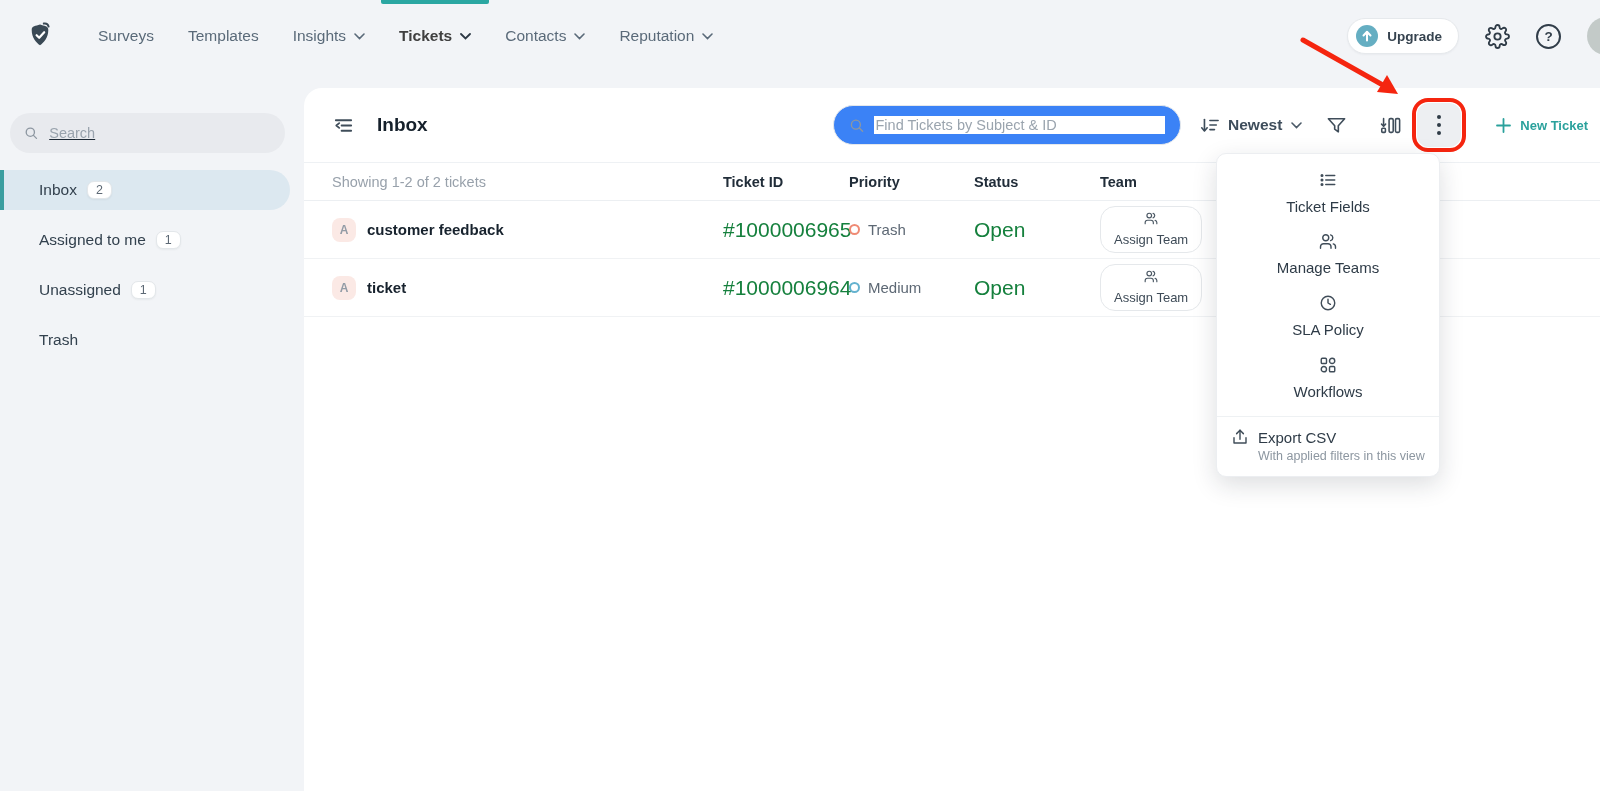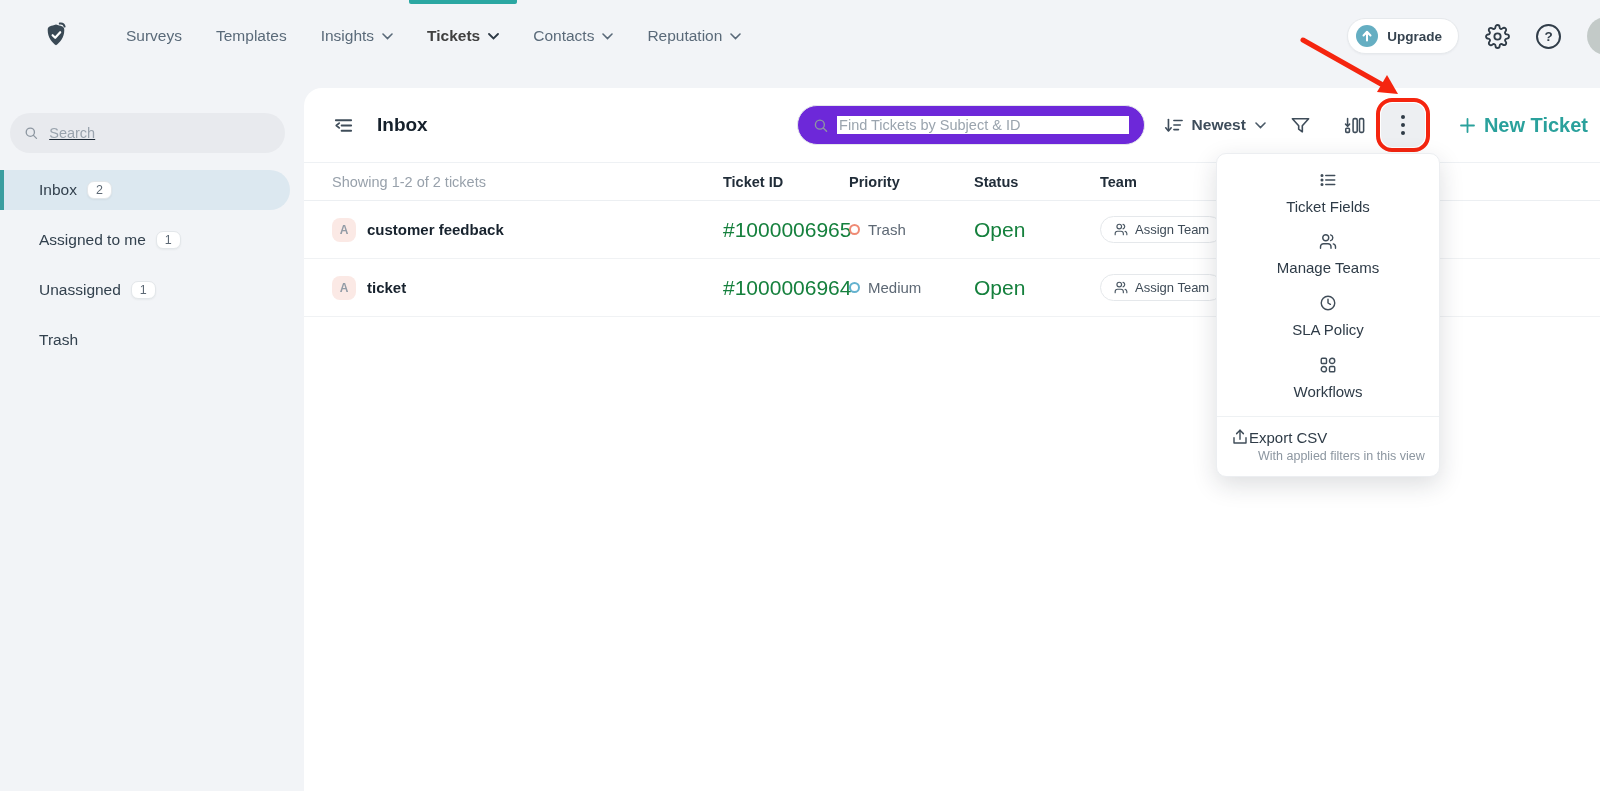--- a/index.html
+++ b/index.html
@@ -1,21 +1,21 @@
 <!DOCTYPE html>
 <html><head>
 <meta charset="utf-8">
 <style>
   html,body{margin:0;padding:0;}
   .screen{position:relative;width:1600px;height:791px;background:#f2f4f7;overflow:hidden;
           font-family:"Liberation Sans",sans-serif;color:#1d2935;}
 
   
   .topnav{position:absolute;top:0;left:0;width:100%;height:72px;display:flex;align-items:stretch;
-          padding-left:40px;box-sizing:border-box;gap:12px;}
+          padding-left:24px;box-sizing:border-box;}
   .logo{display:flex;align-items:center;margin-right:42px;cursor:pointer;}
   .nav-items{display:flex;gap:34px;align-items:stretch;}
   .nav-item{position:relative;display:flex;align-items:center;gap:8px;font-size:15.5px;color:#5a6a79;cursor:pointer;}
   .nav-item.active{color:#404040;font-weight:700;}
   .nav-item.active::before{content:"";position:absolute;top:0;left:-18px;right:-18px;height:4px;
           background:#2ba7a2;border-radius:0 0 2px 2px;}
   .nav-right{margin-left:auto;display:flex;align-items:center;gap:26px;}
   .upgrade-btn{display:flex;align-items:center;gap:9px;background:#fff;border:1px solid #e6e9ec;
           border-radius:19px;padding:6px 16px 6px 8px;font-size:13.5px;font-weight:700;color:#36434f;cursor:pointer;
           box-shadow:0 1px 2px rgba(20,30,40,.04);}
@@ -37,59 +37,59 @@
           cursor:pointer;box-sizing:border-box;}
   .side-item.active{background:#dce8f0;border-left-color:#3a9ea0;}
   .badge{margin-left:10px;background:#fff;border:1px solid #e3e7ea;border-radius:7px;padding:1px 8px;
           font-size:12.5px;color:#5d6975;box-shadow:0 1px 2px rgba(20,30,40,.05);}
   .badge:empty{display:none;}
 
   
   .card{position:absolute;left:304px;top:88px;right:0;bottom:0;background:#fff;border-radius:18px 0 0 0;}
   .card-header{height:75px;display:flex;align-items:center;padding:0 6px 0 28px;border-bottom:1px solid #eef1f4;box-sizing:border-box;}
   .page-title{font-size:19px;font-weight:700;color:#15202b;margin-left:22px;}
-  .find-box{margin-left:auto;width:348px;height:40px;border:1px solid #e5e8eb;border-radius:21px;background:#6d28d9;
+  .find-box{margin-left:auto;width:348px;height:40px;border:1px solid #e5e8eb;border-radius:21px;background:#3b82f6;
           display:flex;align-items:center;gap:9px;padding:12px 15px;box-sizing:border-box;}
   .find-box input{border:none;outline:none;width:100%;font-size:14.5px;color:#333;font-family:inherit;}
   .find-box input::placeholder{color:#9aa4ae;}
   .sort{margin-left:18px;display:flex;align-items:center;gap:9px;color:#3e4d5b;font-weight:700;font-size:15.5px;cursor:pointer;white-space:nowrap;}
   .tool-icon{display:flex;align-items:center;cursor:pointer;}
   .funnel-btn{margin-left:24px;}
   .columns-btn{margin-left:32px;}
   .kebab{margin-left:16px;position:relative;width:44px;height:44px;border-radius:12px;background:#edeff2;
           display:flex;align-items:center;justify-content:center;cursor:pointer;flex:none;}
   .kebab .dots{display:flex;flex-direction:column;gap:4px;}
   .kebab .dot{width:4px;height:4px;border-radius:50%;background:#2f3b47;}
   .annotation-ring{position:absolute;inset:-5px;border:4px solid #f5250f;border-radius:16px;pointer-events:none;}
   .new-ticket{margin-left:35px;display:flex;align-items:center;gap:9px;color:#2aa19c;font-weight:700;
-          font-size:20px;cursor:pointer;white-space:nowrap;padding-right:6px;}
+          font-size:13px;cursor:pointer;white-space:nowrap;padding-right:6px;}
 
   
   .tgrid{display:grid;grid-template-columns:391px 126px 125px 126px 200px 1fr;align-items:center;
           padding-left:28px;box-sizing:border-box;}
   .table-head{height:38px;border-bottom:1px solid #eceff2;}
   .summary{color:#98a1ab;font-size:14.5px;}
   .col-h{color:#212d39;font-weight:700;font-size:14.5px;}
   .trow{height:58px;border-bottom:1px solid #f0f2f4;cursor:pointer;}
   .subj{display:flex;align-items:center;gap:11px;}
   .avatar{width:24px;height:24px;border-radius:8px;background:#fbe9e5;color:#939ca6;font-size:12px;font-weight:700;
           display:flex;align-items:center;justify-content:center;flex:none;}
   .subj-text{font-size:15px;color:#17222d;font-weight:700;}
   .tid,.status{color:#15803d;font-size:21px;}
   .prio{display:flex;align-items:center;gap:8px;color:#5d6874;font-size:15px;}
   .ring{width:11px;height:11px;border-radius:50%;border:2px solid #ccc;box-sizing:border-box;flex:none;}
   .team-pill{display:inline-flex;align-items:center;gap:7px;border:1px solid #e5e8eb;border-radius:15px;
-          padding:5px 13px;font-size:13px;color:#3e4b57;background:#fff;cursor:pointer;width:fit-content;}
+          padding:5px 13px;font-size:13px;color:#3e4b57;background:#fff;cursor:pointer;width:fit-content;flex-direction:column;}
 
   
   .dropdown{position:absolute;left:1216px;top:153px;width:224px;background:#fff;border:1px solid #eceef1;
           border-radius:10px;box-shadow:0 8px 24px rgba(25,35,45,.15);padding-top:8px;z-index:5;box-sizing:border-box;}
   .menu-item{display:flex;align-items:center;gap:9px;padding:9px 14px;font-size:15px;color:#2e3b47;cursor:pointer;flex-direction:column;}
   .menu-export{border-top:1px solid #eef1f3;margin-top:7px;padding:11px 14px 13px;cursor:pointer;}
-  .menu-export .row{display:flex;align-items:center;font-size:15px;color:#2e3b47;}
+  .menu-export .row{display:flex;align-items:center;gap:9px;font-size:15px;color:#2e3b47;}
   .menu-sub{margin:3px 0 0 27px;font-size:12.5px;color:#8c96a0;}
 
   
   .arrow-svg{position:absolute;left:1295px;top:32px;z-index:6;pointer-events:none;}
 
   svg{display:block;}
 </style>
 </head>
 <body>
 

